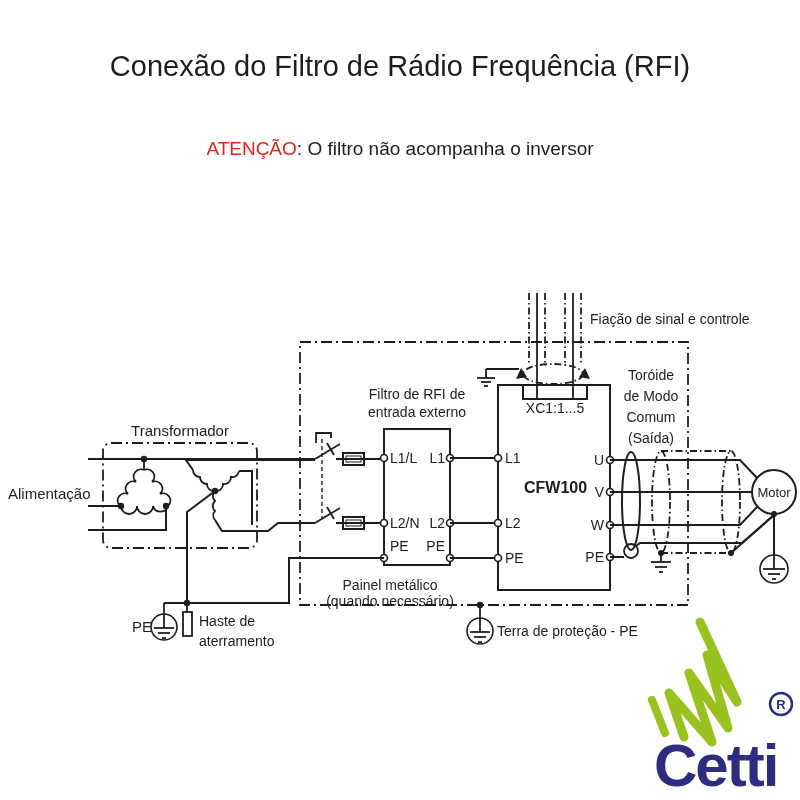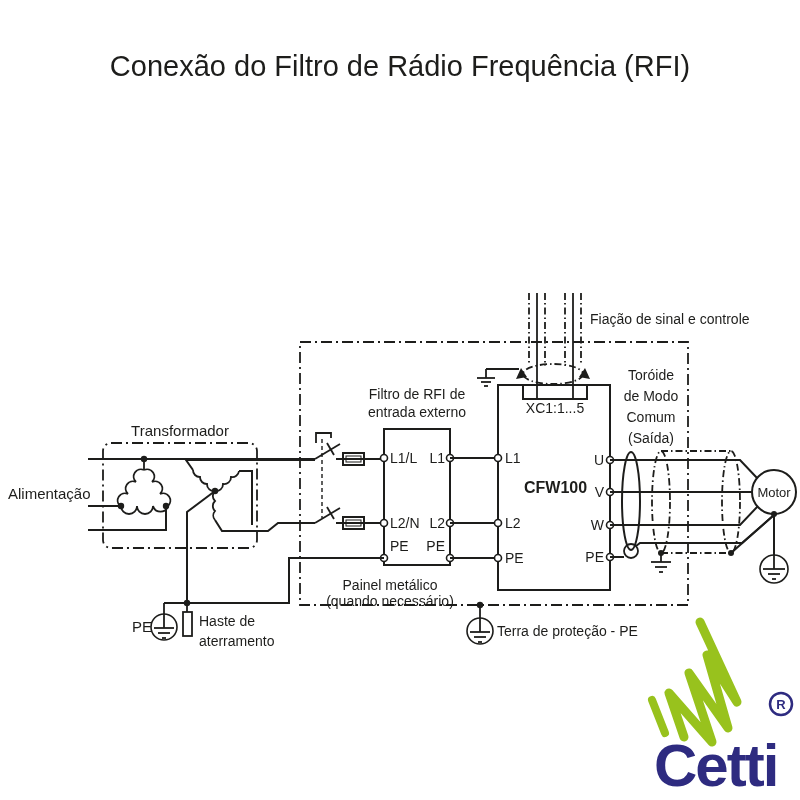--- a/index.html
+++ b/index.html
@@ -26,20 +26,21 @@
   .logo-green{stroke:#98c21d;fill:none;stroke-linecap:round;stroke-linejoin:round;}
   .logo-blue{fill:#2e2b80;}
 </style>
 </head>
 <body>
 
 <div id="page">
 
   <div id="title">Conexão do Filtro de Rádio Frequência (RFI)</div>
 
+  <div id="warning"><span class="red">ATENÇÃO</span><span>: O filtro não acompanha o inversor</span></div>
 
   <svg width="800" height="800" viewBox="0 0 800 800" style="position:absolute;left:0;top:0;">
 
     <rect x="300" y="342" width="388" height="263" class="dashdot"></rect>
     <rect x="103" y="443" width="154" height="105" rx="8" class="dashdot"></rect>
 
     <g>
       <path class="wire" d="M88,459 H315"></path>
       <path class="wire" d="M88,506 H121"></path>
       <path class="wire" d="M88,530 H166 V506"></path>

